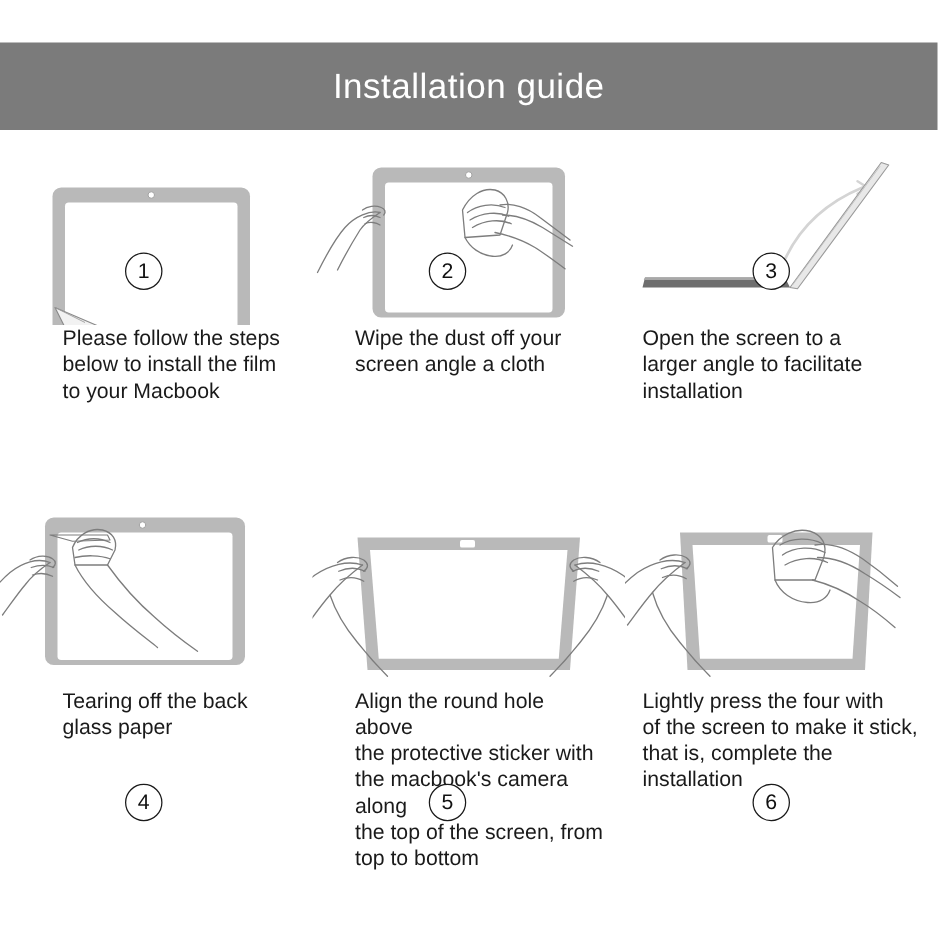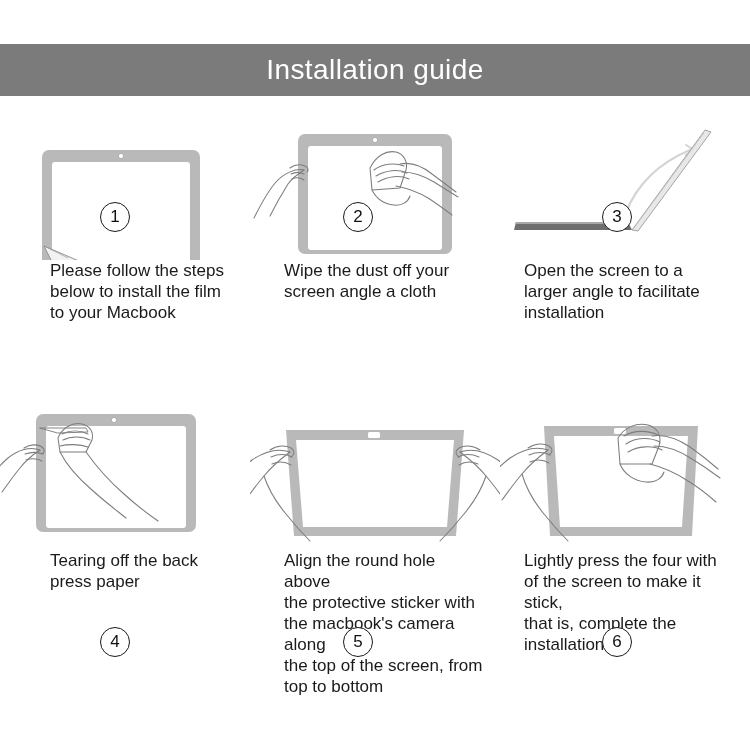--- a/index.html
+++ b/index.html
@@ -10,23 +10,23 @@
     background: #ffffff;
     font-family: "Liberation Sans", sans-serif;
     overflow: hidden;
     position: relative;
   }
 
   
   #header-banner {
     position: absolute;
     left: 0;
-    top: 44px;
+    top: 34px;
     width: 750px;
-    height: 52px;
+    height: 70px;
     background: #7b7b7b;
     display: flex;
     align-items: center;
     justify-content: center;
   }
   #header-title {
     color: #ffffff;
     font-size: 28px;
     font-weight: 400;
     letter-spacing: 0.4px;
@@ -55,21 +55,21 @@
 
   .step-caption {
     font-size: 17px;
     line-height: 21px;
     color: #1a1a1a;
     padding: 0 14px 0 0;
     white-space: pre-line;
   }
   .cap-c1 { margin-left: 50px; }
   .cap-c2 { margin-left: 34px; }
-  .cap-c3 { margin-left: 24px; }
+  .cap-c3 { margin-left: 14px; }
 
   .badge-row {
     position: absolute;
     left: 0;
     width: 250px;
     height: 40px;
   }
   .badge {
     position: absolute;
     width: 30px;
@@ -189,21 +189,21 @@
           <path d="M62 32 C70 28 80 28 88 32"></path>
           <path d="M63 38 C71 34 82 34 90 38"></path>
           <path d="M60 44 C68 42 80 42 88 45"></path>
           <path d="M60 50 C66 62 78 76 92 88 C104 99 116 108 126 116"></path>
           <path d="M86 50 C96 64 110 80 124 92 C136 103 148 112 158 119"></path>
           <path d="M40 26 L86 26 L88 30 L58 31 Z" stroke-width="0.95"></path>
         </g>
       </svg>
     </div>
     <div class="step-caption cap-c1">Tearing off the back
-press paper</div>
+glass paper</div>
     <div class="badge-row" style="top:225px;">
       <div class="badge badge-c1">
         <span>4</span>
       </div>
     </div>
   </div>
 
   <div class="step-cell">
     <div class="step-art">
       <svg width="250" height="148" viewBox="0 0 250 148">

